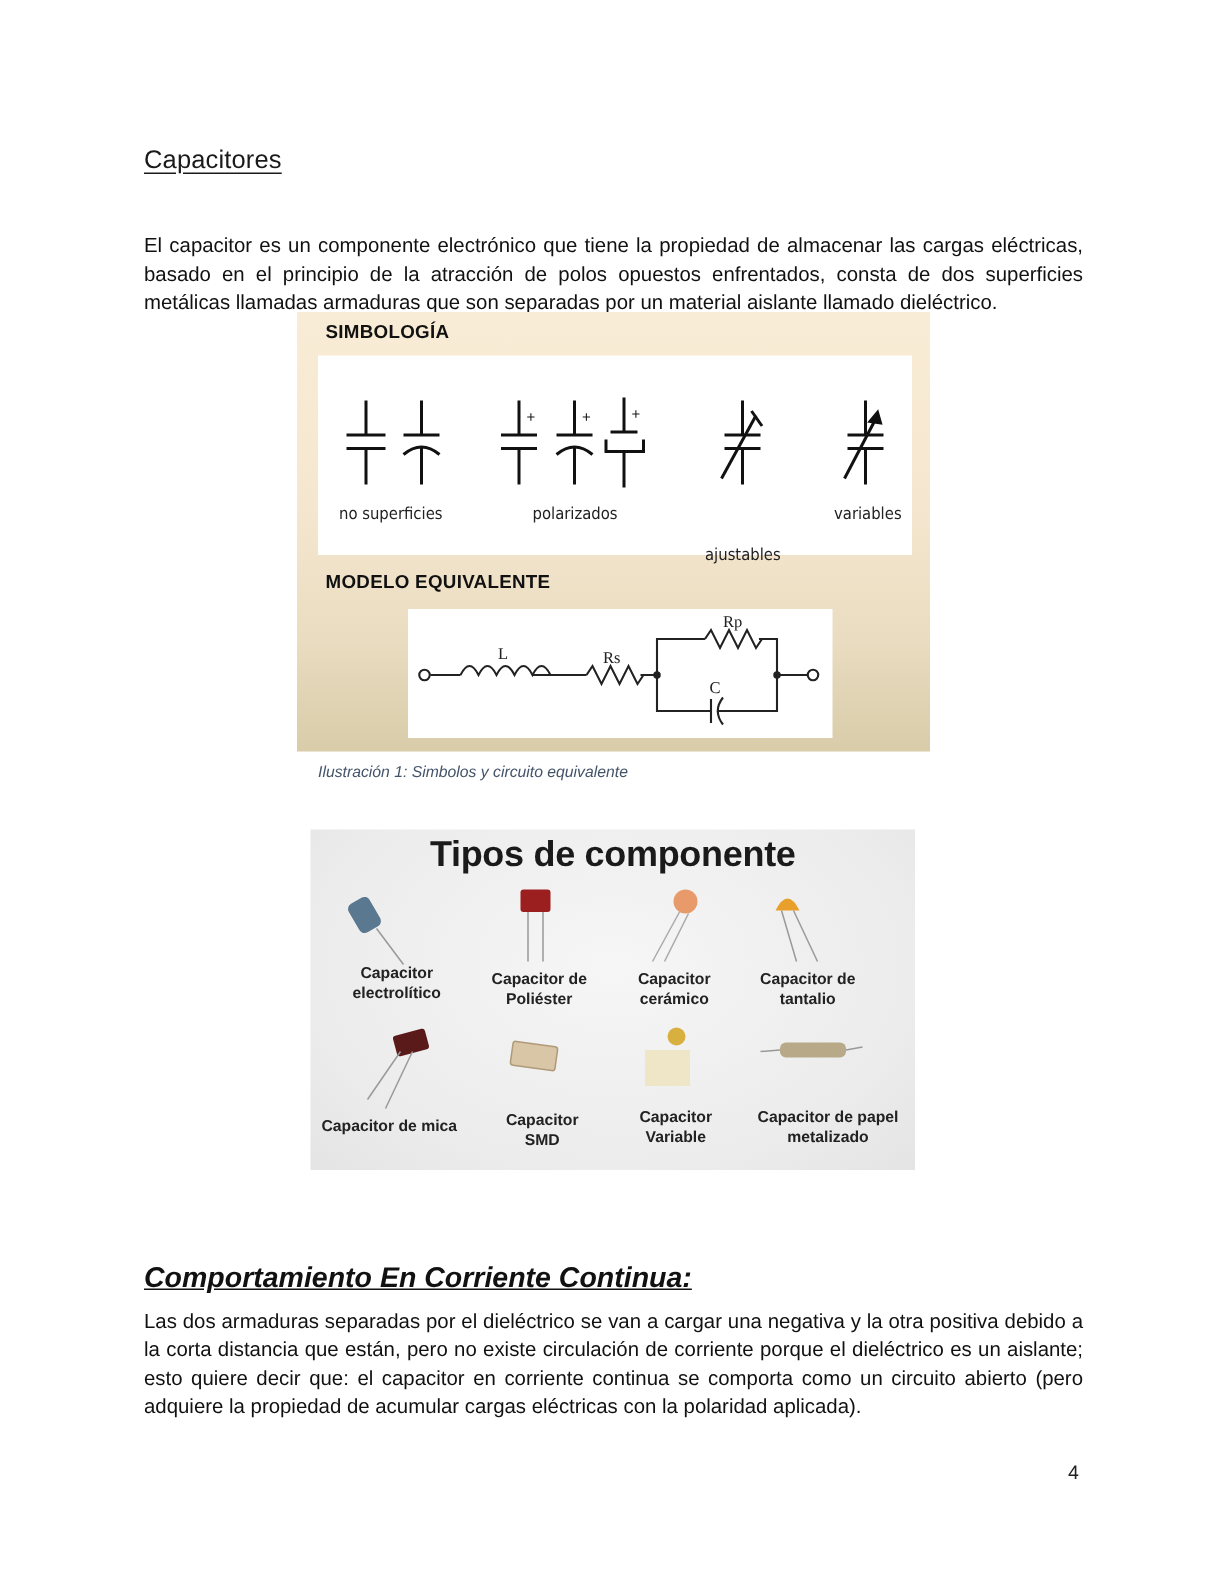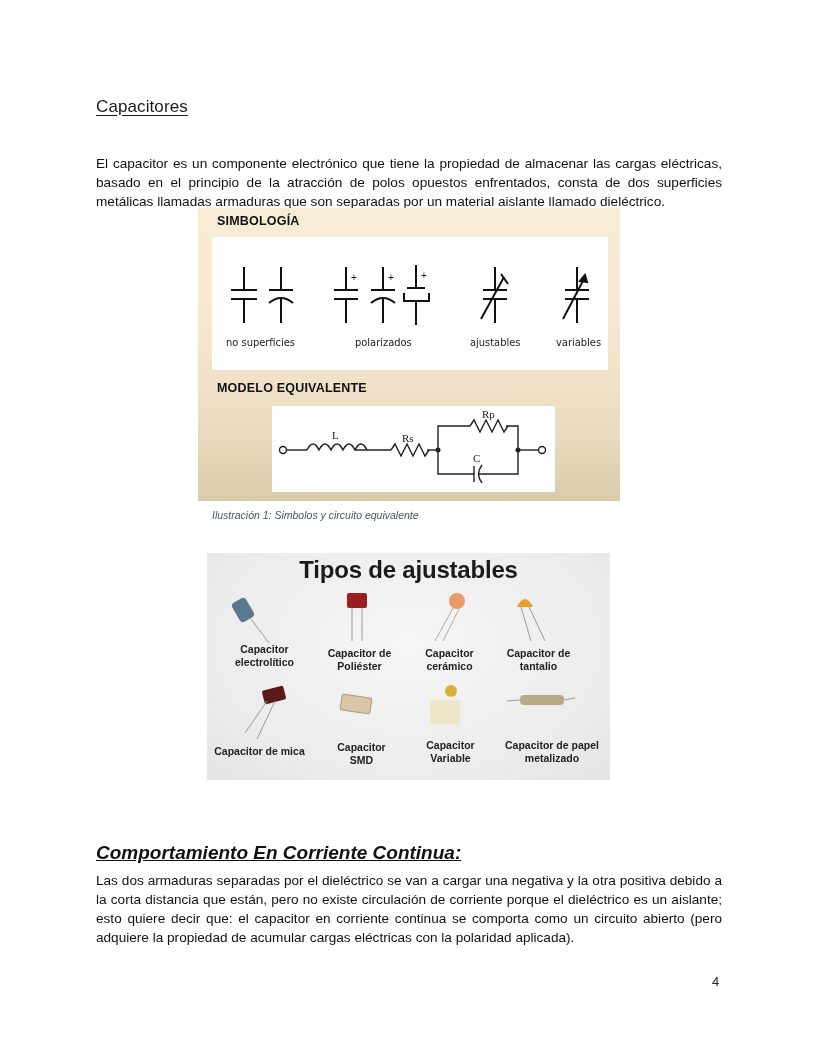--- a/index.html
+++ b/index.html
@@ -103,21 +103,21 @@
         <line x1="365" y1="30" x2="365" y2="53"></line>
           <line x1="353" y1="53" x2="377" y2="53"></line>
         <line x1="353" y1="62" x2="377" y2="62"></line>
           <line x1="365" y1="62" x2="365" y2="86"></line>
         <line x1="351" y1="82" x2="373" y2="40"></line>
         <path d="M373 38 L368 44 L375 45 Z" fill="#111"></path>
       </g>
     </svg>
     <div class="symlabel" style="left:14px;">no superficies</div>
     <div class="symlabel" style="left:143px;">polarizados</div>
-    <div class="symlabel" style="left:258px;">ajustables</div>
+    <div class="symlabel" style="left:258px;margin-top:27px;">ajustables</div>
     <div class="symlabel" style="left:344px;">variables</div>
   </div>
 
   <div class="title t2">MODELO EQUIVALENTE</div>
   <div class="circbox">
     <svg width="283" height="86" viewBox="0 0 283 86" stroke="#222" stroke-width="1.4" fill="none">
       <circle cx="11" cy="44" r="3.5" fill="#fff"></circle>
       <line x1="15" y1="44" x2="35" y2="44"></line>
       <path d="M35 44 q6 -12 12 0 q6 -12 12 0 q6 -12 12 0 q6 -12 12 0 q6 -12 12 0"></path>
       <line x1="83" y1="44" x2="119" y2="44"></line>
@@ -138,21 +138,21 @@
       <text x="130" y="36" font-size="11" stroke="none" fill="#222" font-family="Liberation Serif, serif">Rs</text>
       <text x="210" y="12" font-size="11" stroke="none" fill="#222" font-family="Liberation Serif, serif">Rp</text>
       <text x="201" y="56" font-size="11" stroke="none" fill="#222" font-family="Liberation Serif, serif">C</text>
     </svg>
   </div>
 </div>
 
 <div class="abs caption">Ilustración 1: Simbolos y circuito equivalente</div>
 
 <div class="abs fig2">
-  <div class="ttitle">Tipos de ajustables</div>
+  <div class="ttitle">Tipos de componente</div>
 
   <svg class="abs" style="left:0;top:0;" width="403" height="227" viewBox="0 0 403 227">
 
     <g>
       <rect x="28" y="46" width="16" height="22" rx="4" fill="#5a7890" transform="rotate(-30 36 57)"></rect>
       <line x1="44" y1="66" x2="62" y2="90" stroke="#999" stroke-width="1"></line>
     </g>
 
     <g>
       <rect x="140" y="40" width="20" height="15" rx="2" fill="#9c1f1f"></rect>

